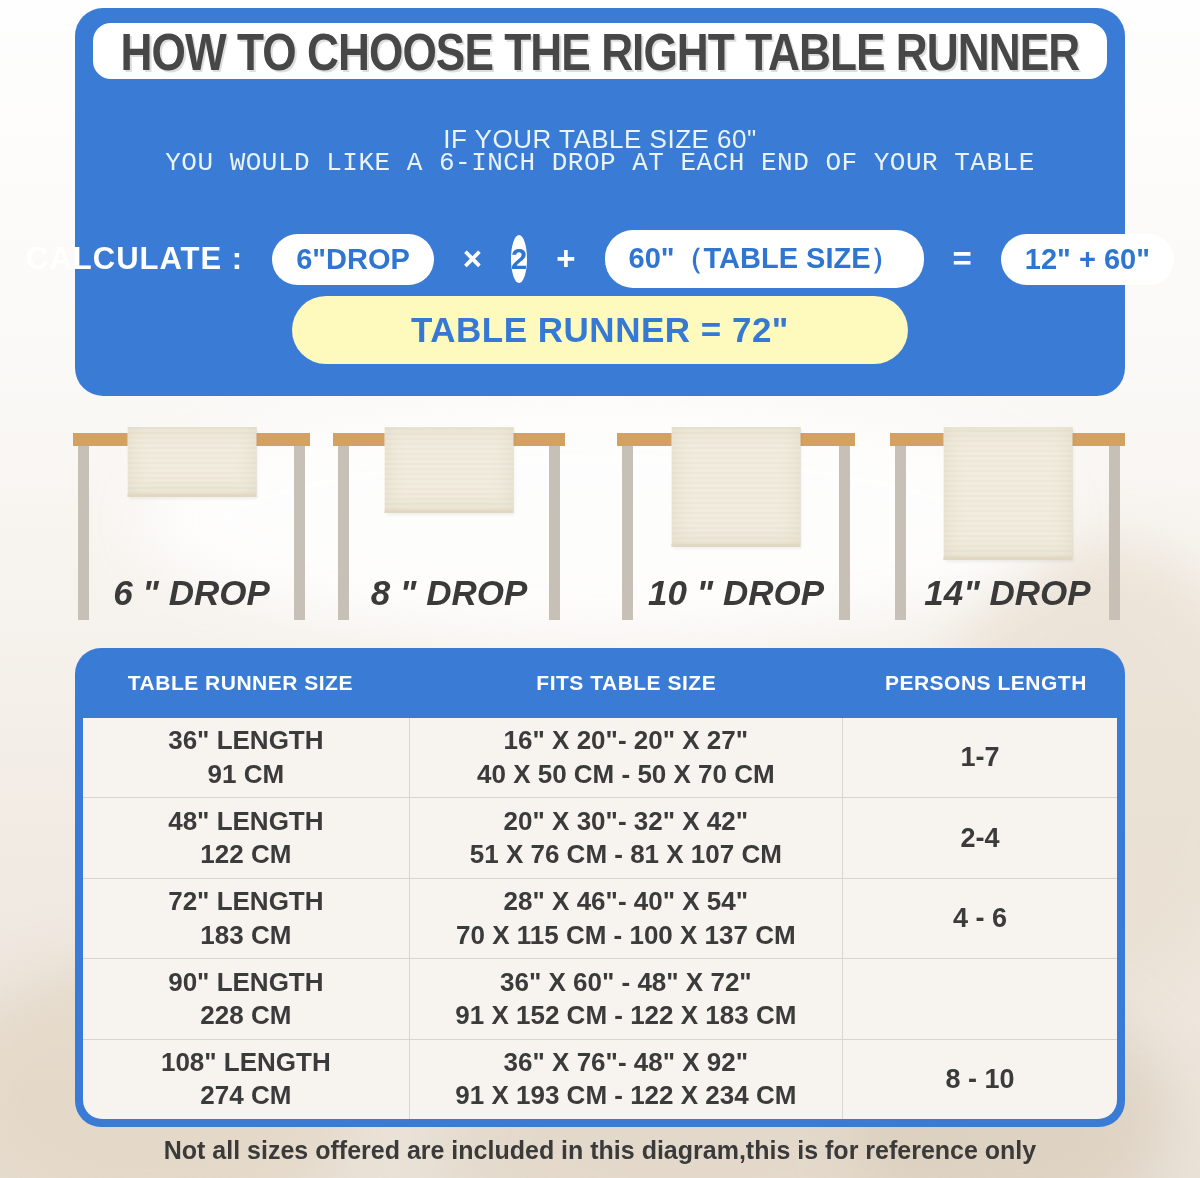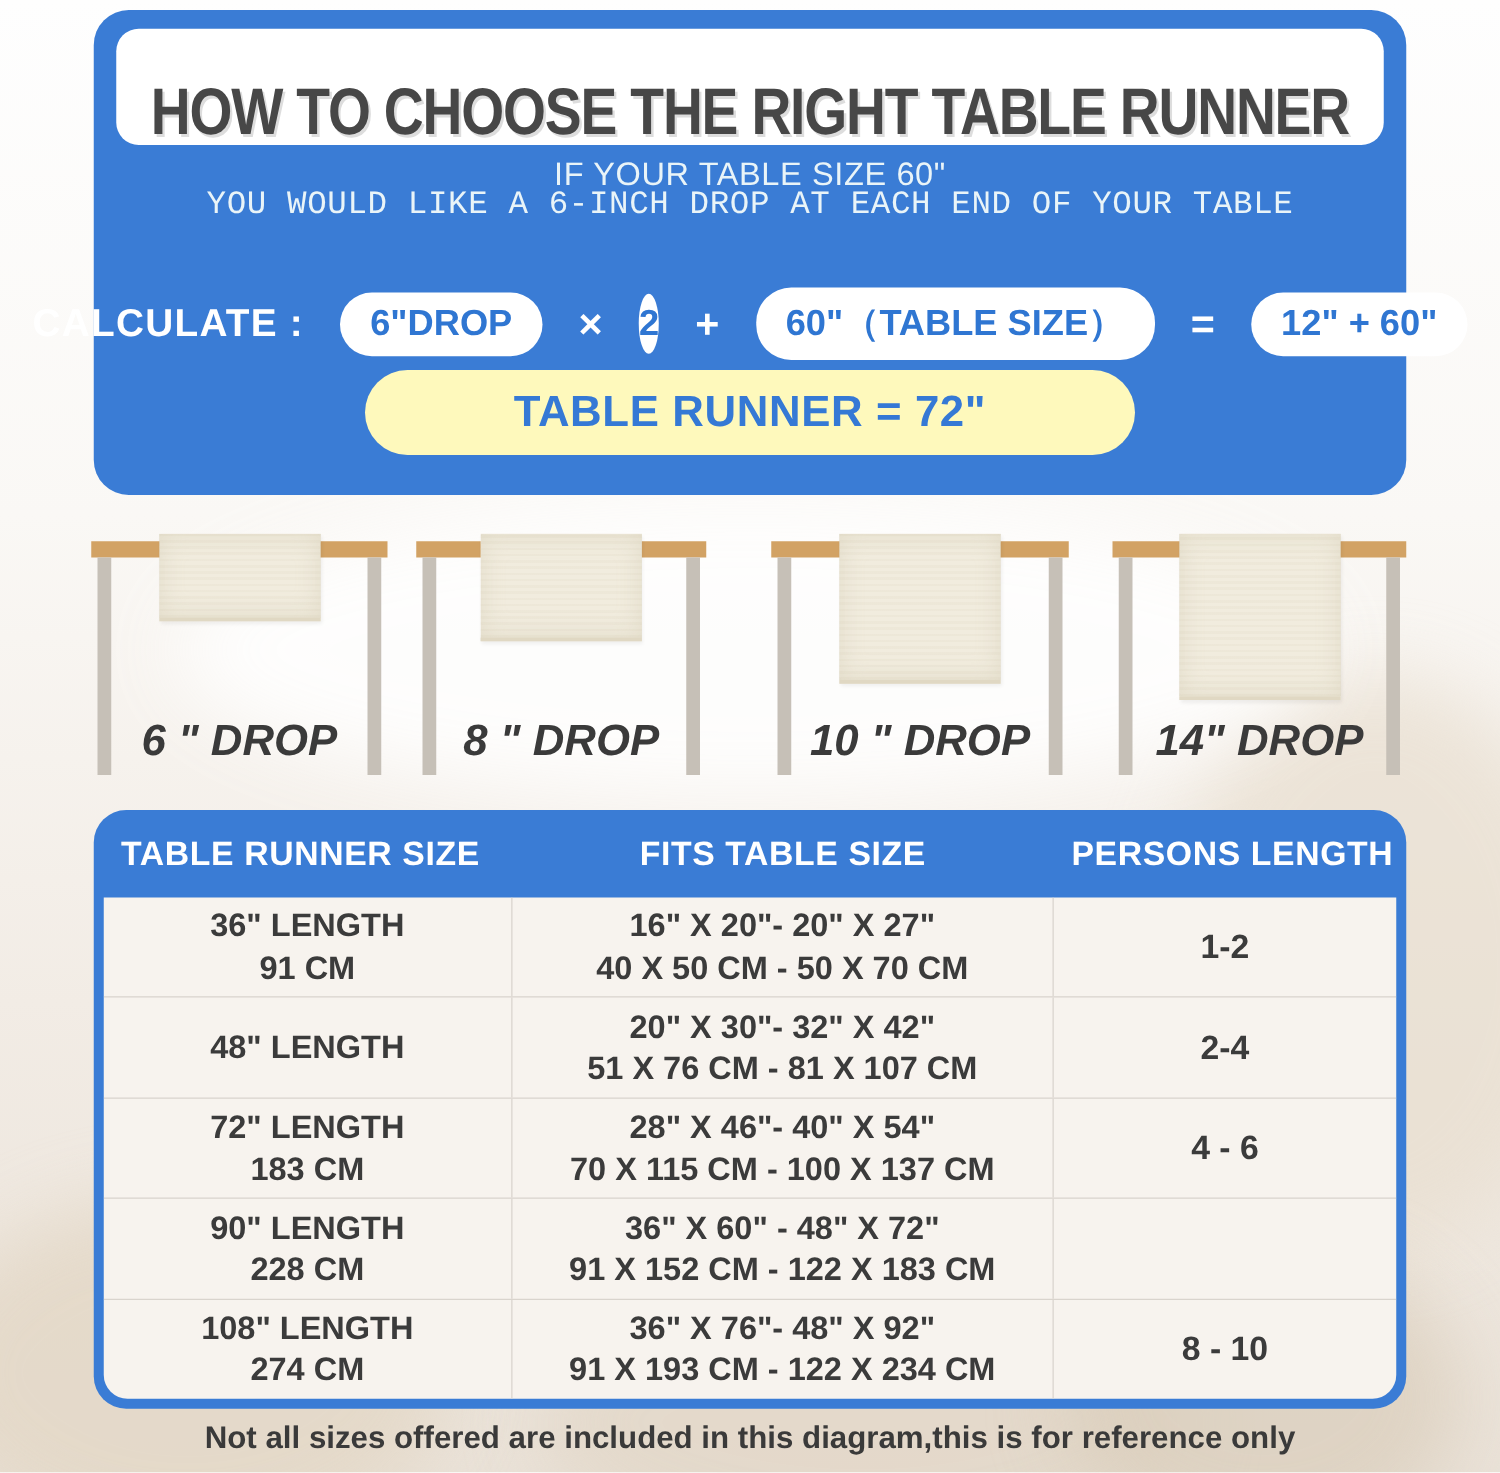--- a/index.html
+++ b/index.html
@@ -12,21 +12,21 @@
   .blob { position:absolute; border-radius:50%; filter:blur(30px); z-index:0; }
   .blob.b1 { left:-60px; bottom:-60px; width:420px; height:280px; background:#E2D6C4; opacity:.75; }
   .blob.b2 { left:430px; bottom:-70px; width:520px; height:220px; background:#DFD3C2; opacity:.6; }
   .blob.b3 { right:-70px; top:540px; width:340px; height:460px; background:#E8DECF; opacity:.7; }
   .blob.b4 { right:30px; bottom:-60px; width:320px; height:240px; background:#D8CBB8; opacity:.65; }
   .blob.b5 { left:140px; top:400px; width:920px; height:240px; background:#FFFFFF; opacity:.85; }
 
   
   .top-panel { position:absolute; left:75px; top:8px; width:1050px; height:388px;
     background:#3A7CD5; border-radius:28px; z-index:2; }
-  .title-box { position:absolute; left:18px; right:18px; top:15px; height:93px;
+  .title-box { position:absolute; left:18px; right:18px; top:15px; height:56px;
     background:#ffffff; border-radius:18px; display:flex; align-items:flex-end; justify-content:center; }
   .title-text { font-size:47px; font-weight:bold; color:#474747; white-space:nowrap;
     letter-spacing:-1px; transform:scaleY(1.12) scaleX(0.94);
     text-shadow:2px 2px 0 rgba(120,120,120,0.25); }
   .subtitle { position:absolute; left:0; right:0; text-align:center; color:#E9F4F8;
     font-size:26px; letter-spacing:.5px; white-space:nowrap; }
   .subtitle.s1 { top:116px; }
   .subtitle.s2 { top:140px;font-family:Liberation Mono, monospace; }
   .calc-row { position:absolute; top:222px; left:0; right:0; display:flex;
     align-items:center; justify-content:center; gap:29px; }
@@ -50,21 +50,21 @@
     background:#F1ECDE; border-bottom:3px solid #E0D8C3;
     box-shadow:inset 0 0 20px rgba(185,175,145,0.28), 1px 2px 3px rgba(0,0,0,0.06);
     background-image:repeating-linear-gradient(0deg, rgba(220,212,190,0.18) 0 2px, rgba(255,255,255,0) 2px 5px); }
   .drop-label { position:absolute; top:148px; left:0; right:0; text-align:center;
     font-style:italic; font-weight:bold; font-size:35px; color:#3A3A3A; white-space:nowrap; }
 
   
   .size-panel { position:absolute; left:75px; top:648px; width:1050px; height:479px;
     background:#3A7CD5; border-radius:26px; z-index:2; }
   .size-header { display:flex; height:70px; align-items:center; }
-  .size-header .hcell { text-align:center; color:#ffffff; font-weight:bold; font-size:27px; letter-spacing:.5px; }
+  .size-header .hcell { text-align:center; color:#ffffff; font-weight:bold; font-size:21px; letter-spacing:.5px; }
   .hc1 { width:31.5%; } .hc2 { width:42%; } .hc3 { width:26.5%; }
   .size-body { position:absolute; left:8px; right:8px; top:70px; bottom:8px;
     background:#F7F3EE; border-radius:0 0 19px 19px; overflow:hidden;
     display:flex; flex-direction:column; }
   .trow { flex:1; display:flex; border-top:1px solid #D9D4CD; }
   .trow:first-child { border-top:none; }
   .cell { display:flex; flex-direction:column; justify-content:center; text-align:center;
     color:#3B3B3B; font-weight:bold; line-height:1.28; }
   .c1 { width:31.5%; font-size:26px; }
   .c2 { width:42%; font-size:26px; border-left:1px solid #D9D4CD; border-right:1px solid #D9D4CD; }
@@ -144,26 +144,27 @@
 
       <div class="trow">
         <div class="cell c1">
           <div>36" LENGTH</div>
           <div>91 CM</div>
         </div>
         <div class="cell c2">
           <div>16" X 20"- 20" X 27"</div>
           <div>40 X 50 CM - 50 X 70 CM</div>
         </div>
-        <div class="cell c3">1-2</div>
+        <div class="cell c3">1-7</div>
       </div>
 
       <div class="trow">
         <div class="cell c1">
           <div>48" LENGTH</div>
+          <div>122 CM</div>
         </div>
         <div class="cell c2">
           <div>20" X 30"- 32" X 42"</div>
           <div>51 X 76 CM - 81 X 107 CM</div>
         </div>
         <div class="cell c3">2-4</div>
       </div>
 
       <div class="trow">
         <div class="cell c1">

